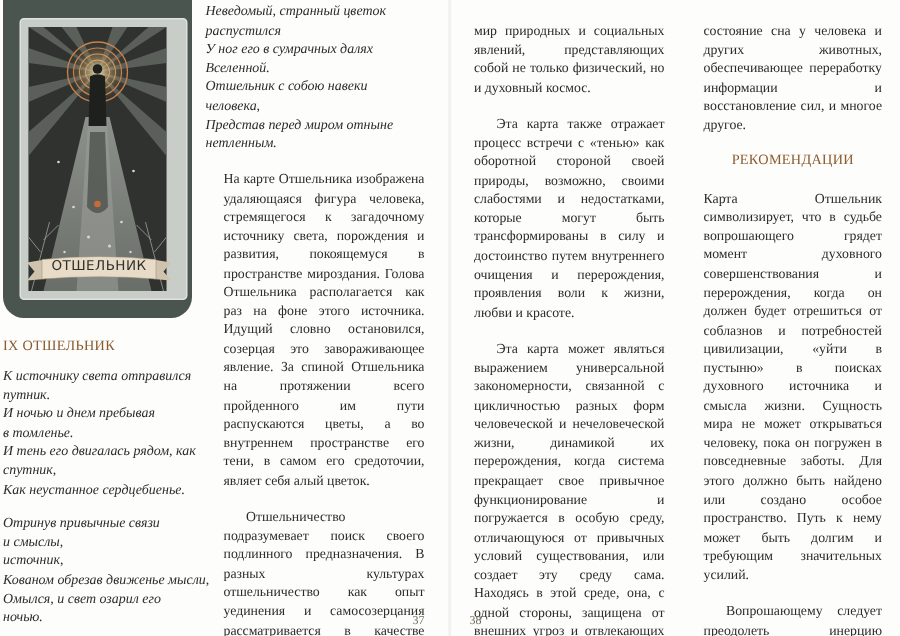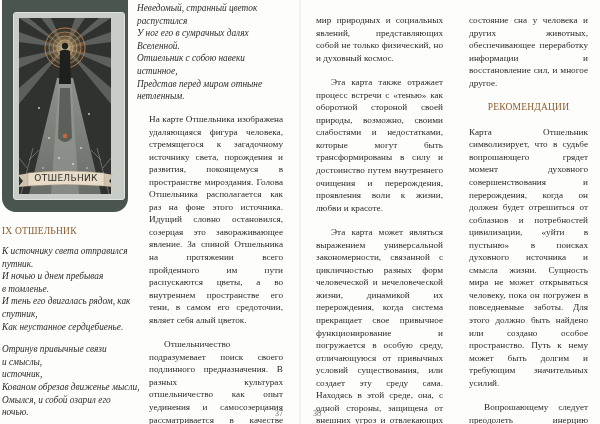--- a/index.html
+++ b/index.html
@@ -136,31 +136,31 @@
     <span class="l">И ночью и днем пребывая</span>
     <span class="r">в томленье.</span>
     <span class="l">И тень его двигалась рядом, как</span>
     <span class="r">спутник,</span>
     <span class="l">Как неустанное сердцебиенье.</span>
     <span class="gap"></span>
     <span class="l">Отринув привычные связи</span>
     <span class="r">и смыслы,</span>
     <span class="r">источник,</span>
     <span class="l">Кованом обрезав движенье мысли,</span>
-    <span class="l">Омылся, и собой озарил его</span>
+    <span class="l">Омылся, и свет озарил его</span>
     <span class="r">ночью.</span>
   </div>
 
   <div class="poem poem-mid">
     <span class="l">Неведомый, странный цветок</span>
     <span class="r">распустился</span>
     <span class="l">У ног его в сумрачных далях</span>
     <span class="r">Вселенной.</span>
     <span class="l">Отшельник с собою навеки</span>
-    <span class="r">истинное,</span>
+    <span class="r">человека,</span>
     <span class="l">Представ перед миром отныне</span>
     <span class="r">нетленным.</span>
   </div>
 
   <div class="col col-1">
     <p>На карте Отшельника изображена удаляющаяся фигура человека, стремящегося к загадочному источнику света, порождения и развития, покоящемуся в пространстве мироздания. Голова Отшельника располагается как раз на фоне этого источника. Идущий словно остановился, созерцая это завораживающее явление. За спиной Отшельника на протяжении всего пройденного им пути распускаются цветы, а во внутреннем пространстве его тени, в самом его средоточии, являет себя алый цветок.</p>
     <p class="ind">Отшельничество подразумевает поиск своего подлинного предназначения. В разных культурах отшельничество как опыт уединения и самосозерцания рассматривается в качестве важнейшего условия духовного роста. Преодолевая инерцию привычного мышления и образа жизни, Отшельник обретает новую перспективу восприятия мира и самого себя. Обрывая хотя бы на время внешние социальные связи, он открывает более широкий</p>
   </div>
 
   <div class="col col-2">

